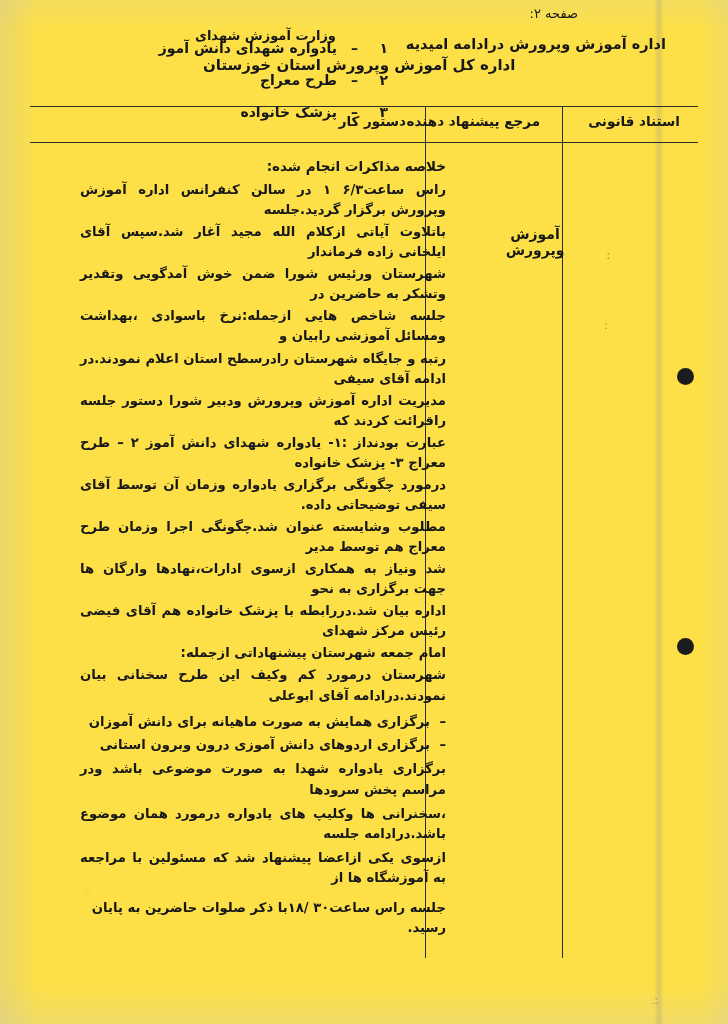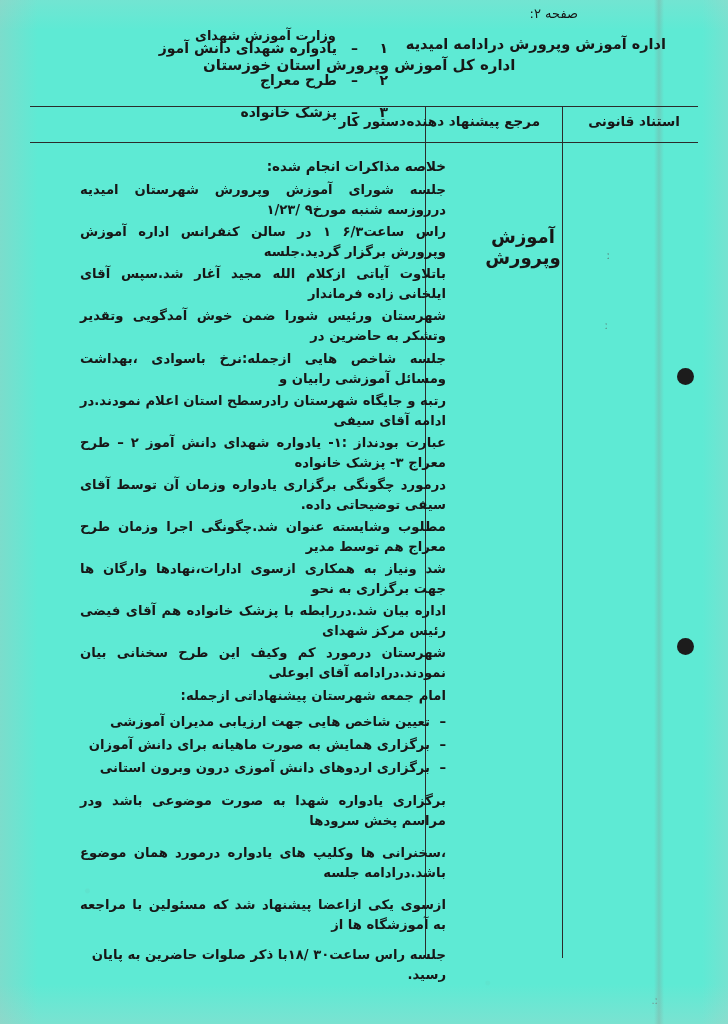--- a/index.html
+++ b/index.html
@@ -7,21 +7,21 @@
     padding: 0;
     background: #ffffff;
   }
   body {
     font-family: "DejaVu Sans", "Liberation Sans", sans-serif;
   }
   .page {
     position: relative;
     width: 728px;
     height: 1024px;
-    background: #5eead4;
+    background: #fde047;
     overflow: hidden;
     color: #171717;
   }
 
   
   .scan-tint {
     position: absolute;
     inset: 0;
     background:
       linear-gradient(90deg, rgba(190,190,185,0.30) 0px, rgba(255,255,255,0) 38px),
@@ -164,40 +164,40 @@
     padding-right: 16px;
     margin-bottom: 3px;
   }
   .bullets li::before {
     content: "\2013";
     position: absolute;
     right: 0;
     top: 0;
   }
   .closing p {
-    margin: 12px 0 2px 0;
+    margin: 4px 0 2px 0;
     font-size: 13.2px;
     line-height: 1.52;
     font-weight: 700;
     text-align: justify;
     text-align-last: right;
   }
   .final-line {
     margin-top: 10px !important;
     text-align: right !important;
   }
 
   
   .proposer-value {
     position: absolute;
     top: 226px;
-    right: 150px;
+    right: 138px;
     width: 110px;
     text-align: center;
-    font-size: 18px;
+    font-size: 14px;
     font-weight: 700;
   }
 
   
   .punch {
     position: absolute;
     right: 34px;
     width: 17px;
     height: 17px;
     border-radius: 50%;
@@ -280,37 +280,36 @@
       <span class="num">۳</span>
       <span class="dash">–</span>
       <span>پزشک خانواده</span>
     </div>
   </div>
 
   <div class="summary-wrap">
     <div class="summary-title">خلاصه مذاکرات انجام شده:</div>
 
     <div class="summary-body">
-      <p>جلسه شورای آموزش وپرورش شهرستان امیدیه درروزسه شنبه مورخ۹ /۱/۲۳</p>
       <p>راس ساعت۶/۳ ۱ در سالن کنفرانس اداره آموزش وپرورش برگزار گردید.جلسه</p>
       <p>باتلاوت آیاتی ازکلام الله مجید آغار شد.سپس آقای ایلخانی زاده فرماندار</p>
       <p>شهرستان ورئیس شورا ضمن خوش آمدگویی وتقدیر وتشکر به حاضرین در</p>
       <p>جلسه شاخص هایی ازجمله:نرخ باسوادی ،بهداشت ومسائل آموزشی رابیان و</p>
       <p>رتبه و جایگاه شهرستان رادرسطح استان اعلام نمودند.در ادامه آقای سیفی</p>
+      <p>مدیریت اداره آموزش وپرورش ودبیر شورا دستور جلسه راقرائت کردند که</p>
       <p>عبارت بودنداز :۱- یادواره شهدای دانش آموز ۲ – طرح معراج ۳- پزشک خانواده</p>
       <p>درمورد چگونگی برگزاری یادواره  وزمان آن توسط آقای سیفی توضیحاتی داده.</p>
       <p>مطلوب وشایسته عنوان شد.چگونگی اجرا وزمان طرح معراج هم توسط مدیر</p>
       <p>شد ونیاز به همکاری ازسوی ادارات،نهادها وارگان ها جهت برگزاری به نحو</p>
       <p>اداره بیان شد.دررابطه با پزشک خانواده هم آقای فیضی رئیس مرکز شهدای</p>
+      <p>امام جمعه شهرستان پیشنهاداتی ازجمله:</p>
       <p>شهرستان درمورد کم وکیف این طرح سخنانی بیان نمودند.درادامه آقای ابوعلی</p>
-      <p>امام جمعه شهرستان پیشنهاداتی ازجمله:</p>
     </div>
 
     <ul class="bullets">
-      <li>تعیین شاخص هایی جهت ارزیابی مدیران آموزشی</li>
       <li>برگزاری همایش به صورت ماهیانه برای دانش آموزان</li>
       <li>برگزاری اردوهای دانش آموزی درون وبرون استانی</li>
     </ul>
 
     <div class="closing">
       <p>برگزاری یادواره شهدا به صورت موضوعی باشد ودر مراسم پخش سرودها</p>
       <p>،سخنرانی ها وکلیپ های یادواره درمورد همان موضوع باشد.درادامه جلسه</p>
       <p>ازسوی یکی ازاعضا پیشنهاد شد که مسئولین با مراجعه به آموزشگاه ها از</p>
       <p class="final-line">جلسه راس ساعت۳۰ /۱۸با ذکر صلوات حاضرین به پایان رسید.</p>
     </div>

